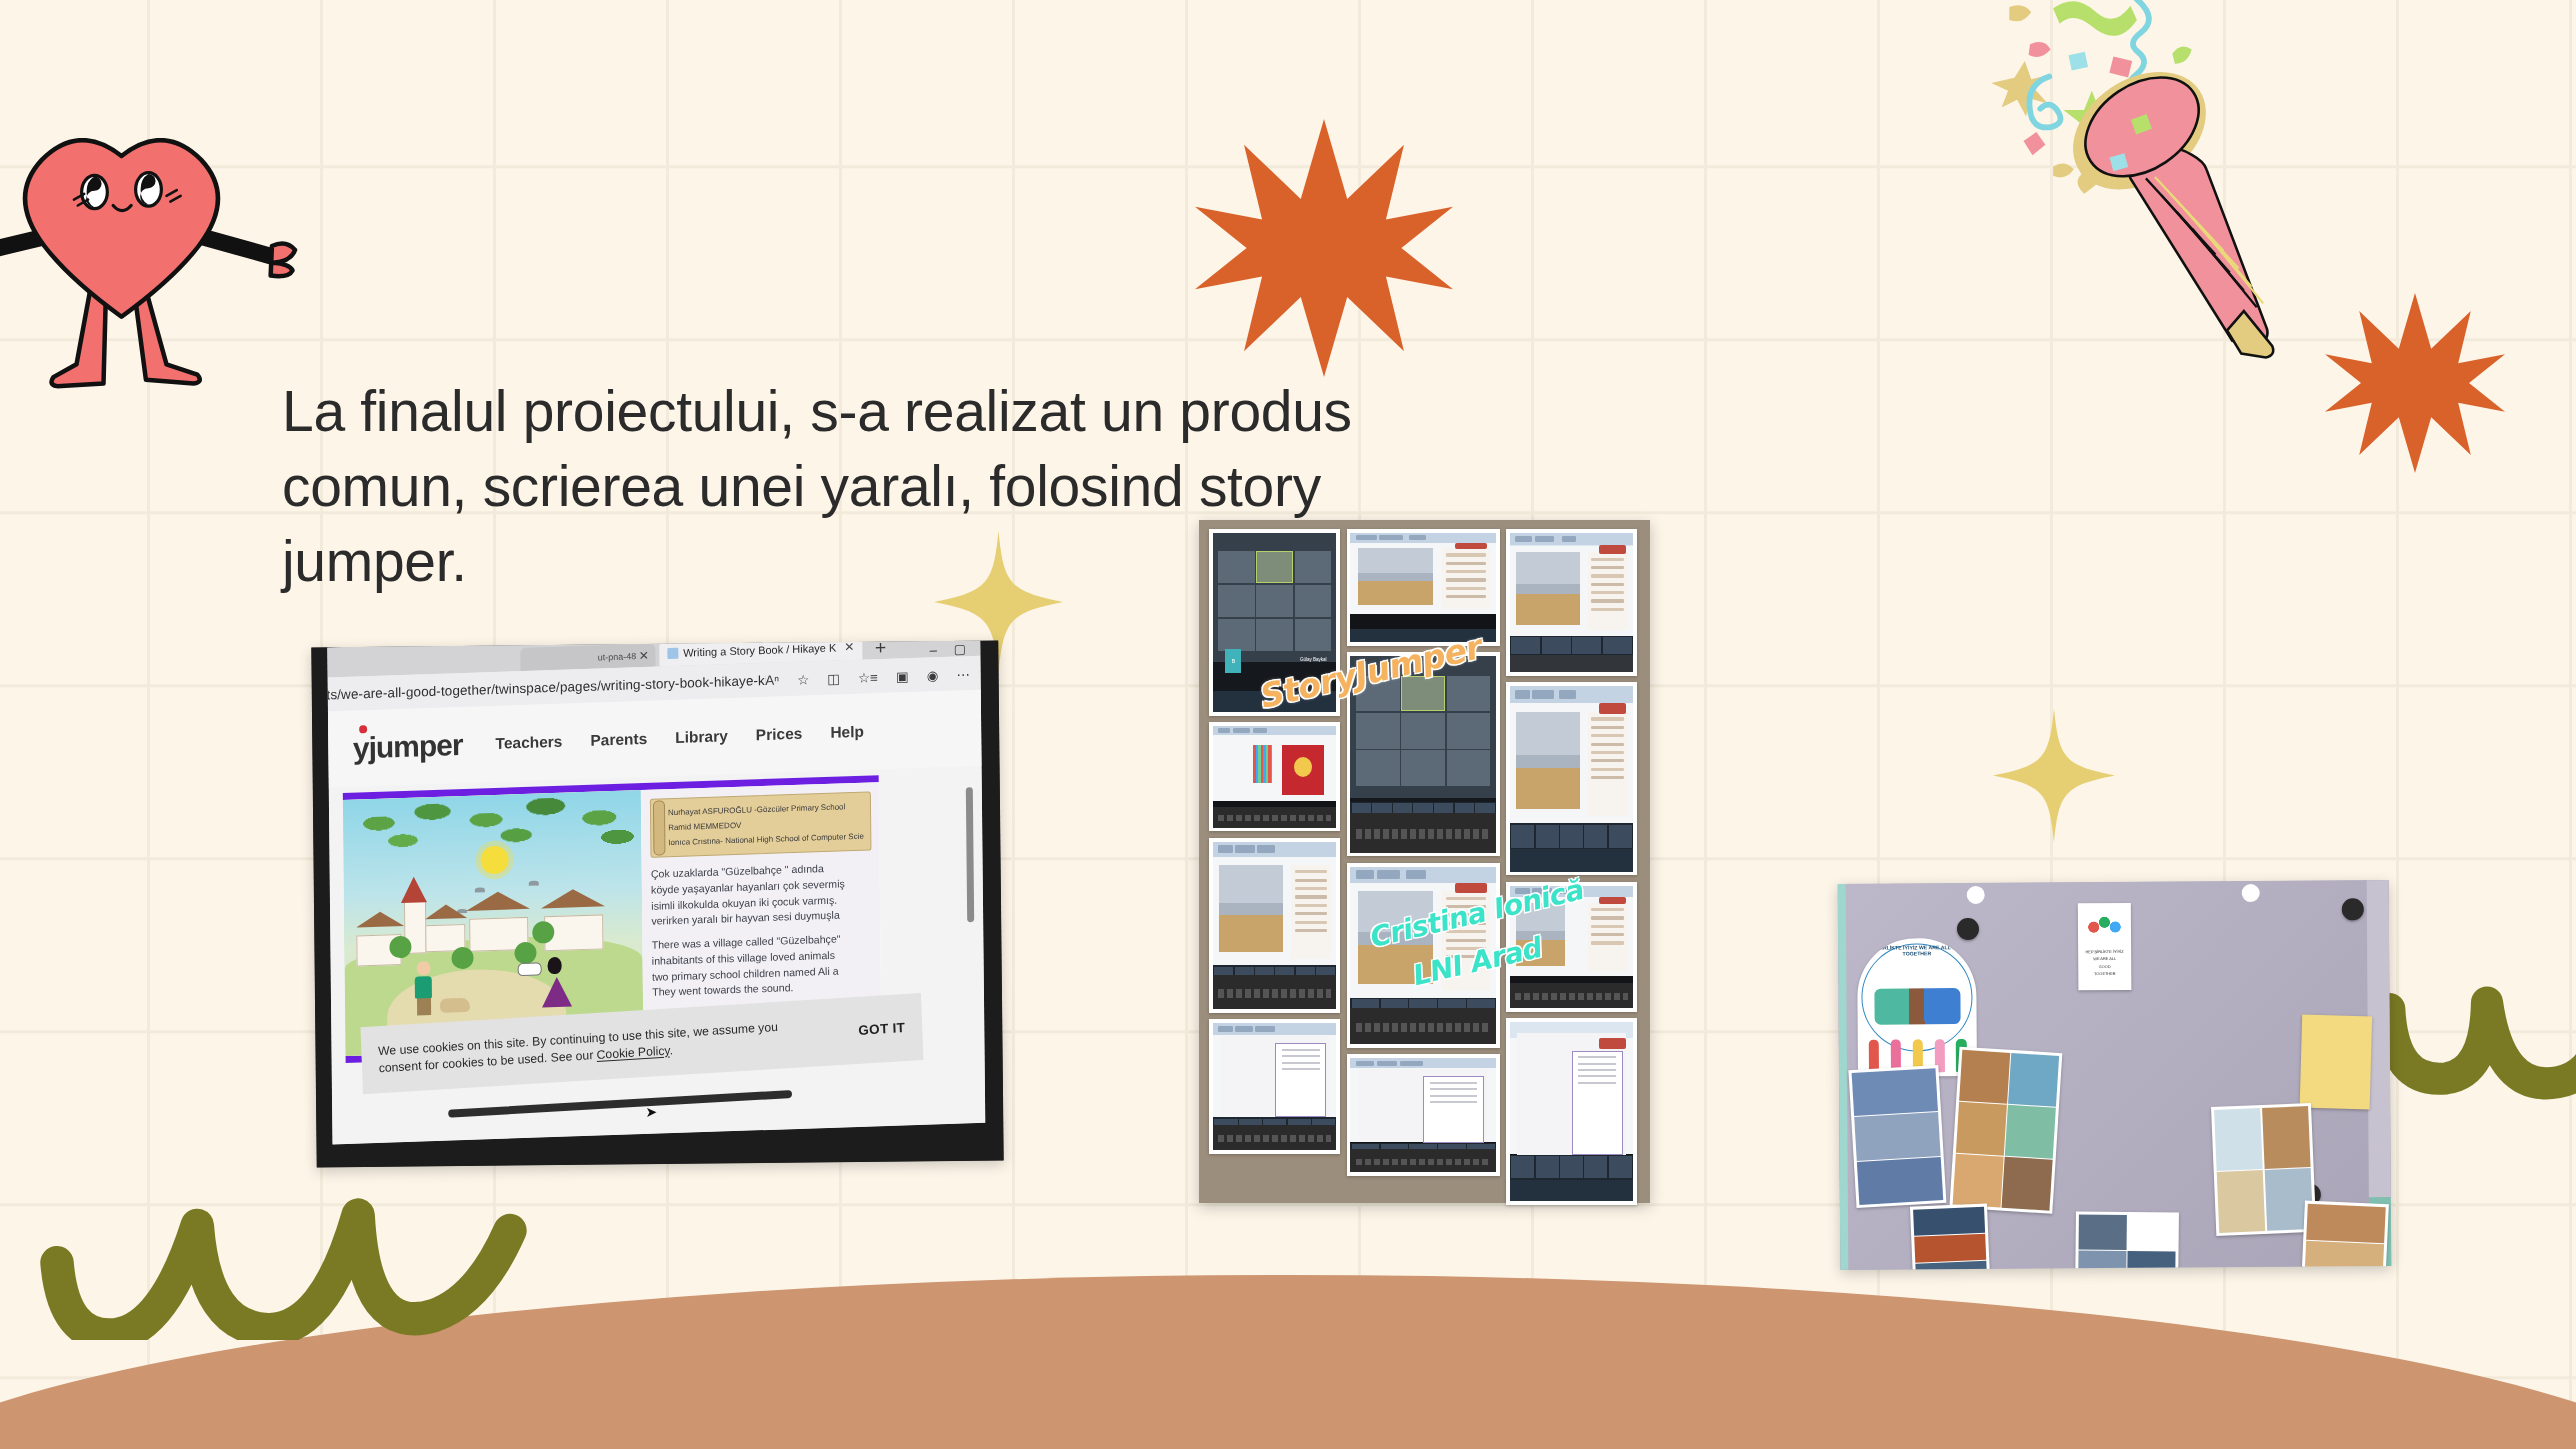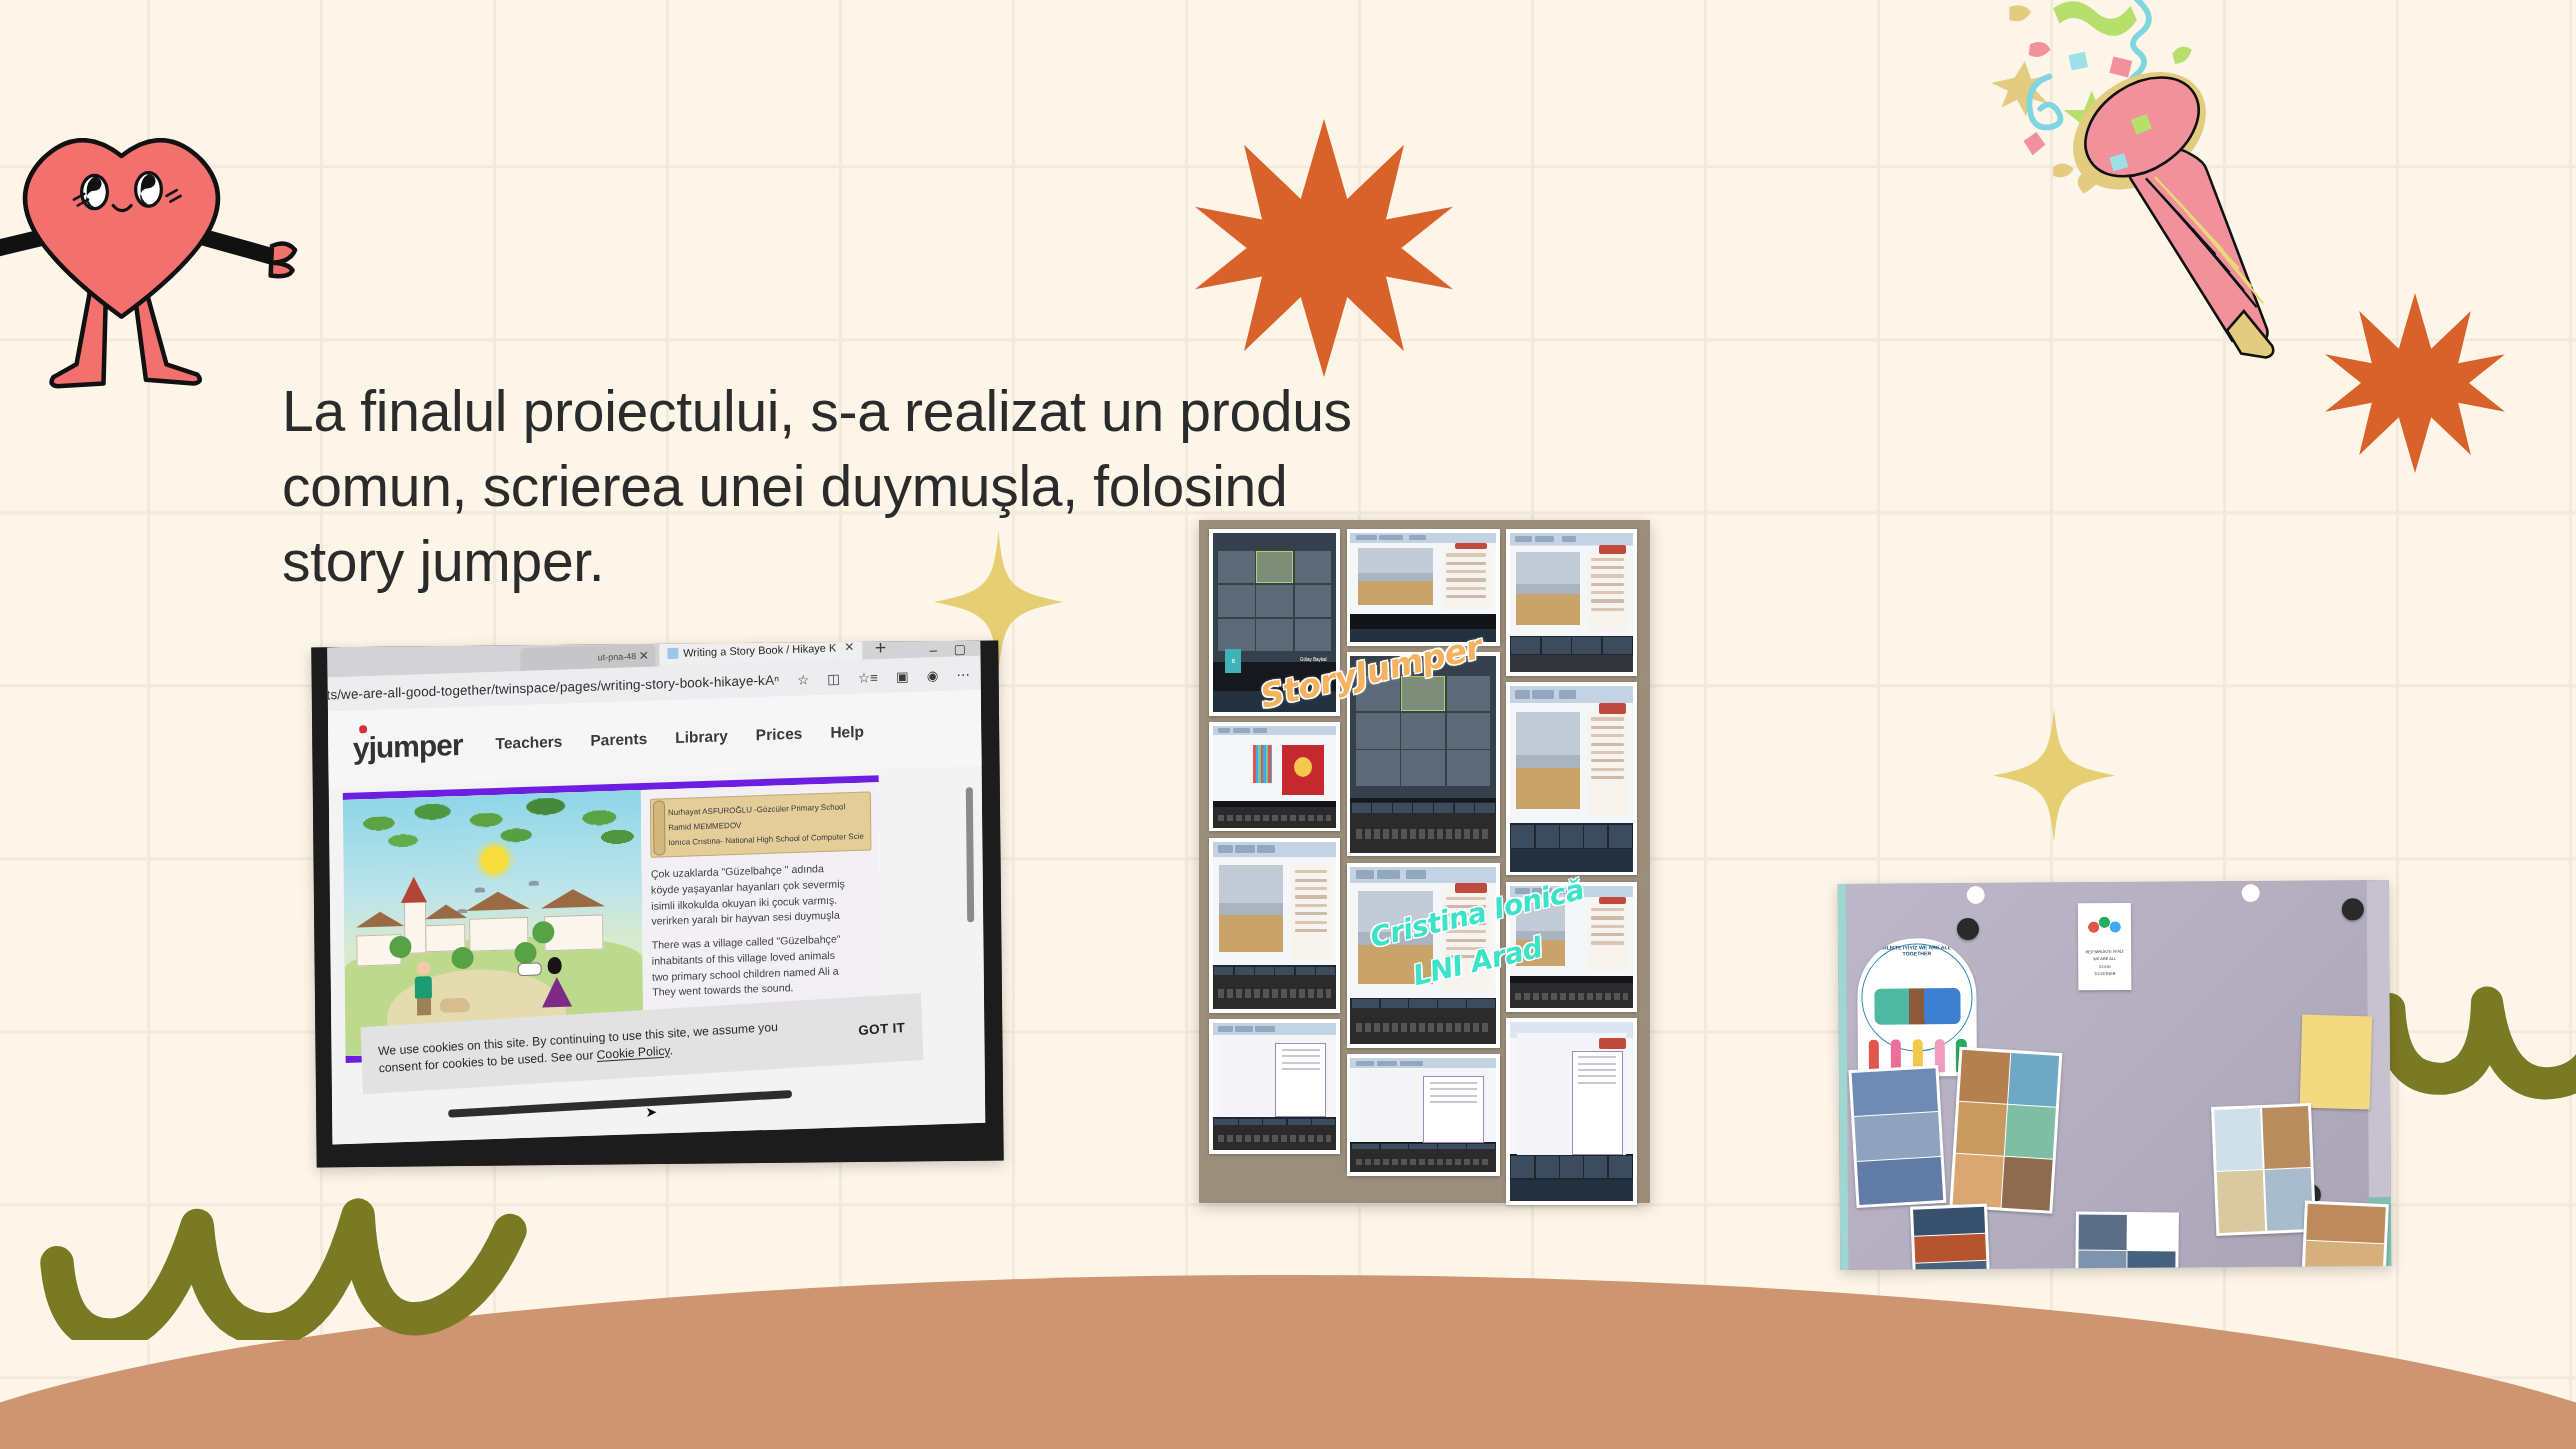--- a/index.html
+++ b/index.html
@@ -308,21 +308,21 @@
 
   
   [data-interactable="true"]{cursor:pointer;}
 </style>
 </head>
 <body>
 
 <div id="grid-bg" data-interactable="false"></div>
 <div id="bottom-curve" data-interactable="false"></div>
 
-<div id="headline" data-interactable="false">La finalul proiectului, s-a realizat un produs comun, scrierea unei duymuşla, folosind story jumper.</div>
+<div id="headline" data-interactable="false">La finalul proiectului, s-a realizat un produs comun, scrierea unei yaralı, folosind story jumper.</div>
 
 <svg class="deco" id="heart-character" data-interactable="false" viewBox="0 0 520 420">
   <g stroke="#111" stroke-width="7" stroke-linecap="round" stroke-linejoin="round" fill="#F2706E">
     <path d="M115 150 L10 175 L-8 168" fill="none" stroke-width="26"></path>
     <path d="M330 150 L455 185" fill="none" stroke-width="26"></path>
     <path d="M-12 150 q-18 14 -6 30 q12 14 30 -2z"></path>
     <path d="M452 168 q22 -10 36 6 q-6 18 -34 20 q26 2 30 12 q-6 12 -34 8z"></path>
     <path d="M172 222 L148 352 L112 372 q-8 12 6 14 l72 -4 l4 -150z"></path>
     <path d="M252 222 L288 352 L336 368 q10 12 -6 14 l-74 -6 l-20 -152z"></path>
     <path d="M218 28 q-66 -52 -124 6 q-54 58 4 134 q40 52 120 110 q80 -58 120 -110 q58 -76 4 -134 q-58 -58 -124 -6z"></path>

